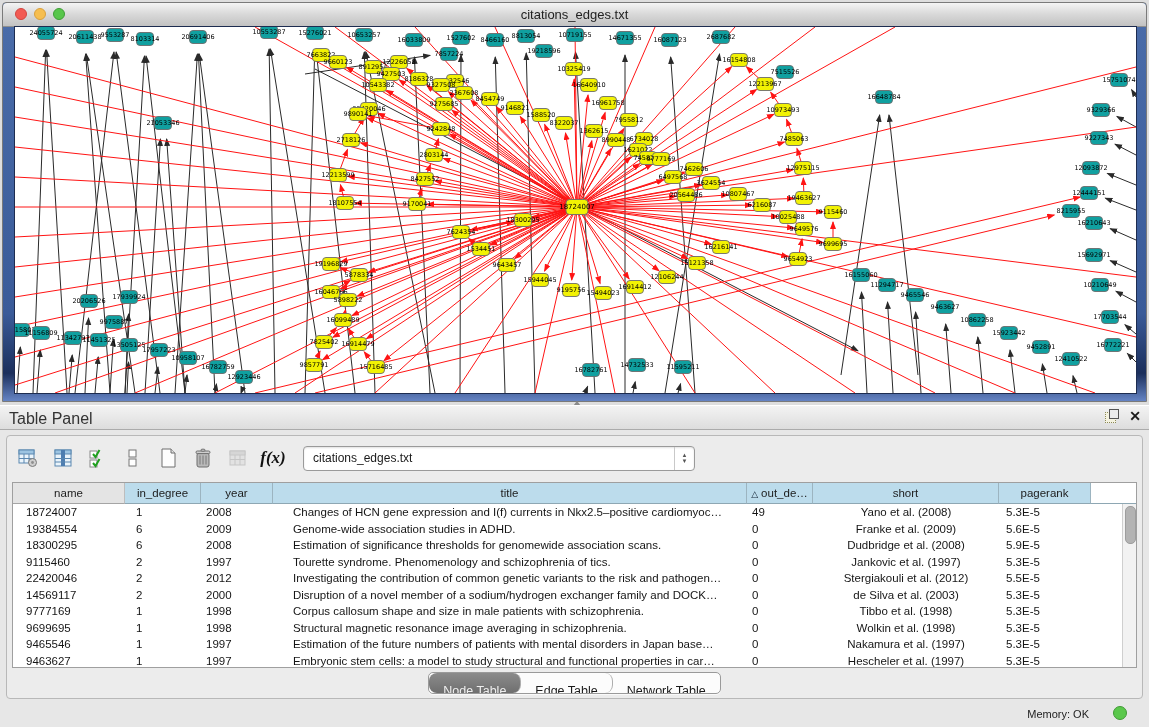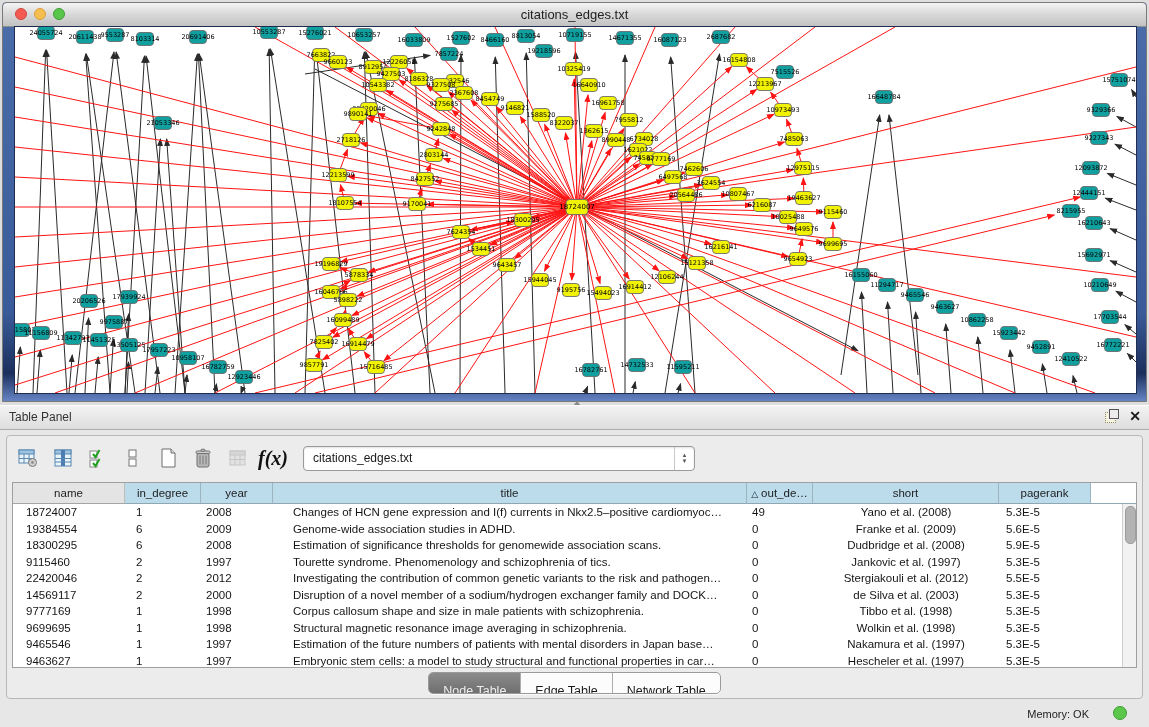--- a/index.html
+++ b/index.html
@@ -32,35 +32,35 @@
   
   .resize-grip{position:absolute;left:570px;top:401px;width:12px;height:6px;cursor:row-resize;}
   .resize-grip:before{content:"";position:absolute;left:3px;top:0;border-left:4px solid transparent;border-right:4px solid transparent;border-bottom:5px solid #8a8a8a;}
   
   .table-panel{position:absolute;left:0;top:405px;width:1149px;height:322px;background:#e7e7e7;}
   .panel-header{
     position:absolute;left:0;top:0;right:0;height:23px;
     background:linear-gradient(180deg,#f3f3f3,#dddddd);
     border-top:1px solid #ffffff;border-bottom:1px solid #ababab;
   }
-  .panel-title{position:absolute;left:9px;top:4px;font-size:12px;color:#333;}
+  .panel-title{position:absolute;left:9px;top:4px;font-size:16px;color:#333;}
   .panel-actions{position:absolute;right:8px;top:3px;display:flex;gap:10px;align-items:center;}
   .float-ico{width:14px;height:14px;position:relative;display:inline-block;}
   .float-ico .b1{position:absolute;left:0;bottom:0;width:9px;height:9px;border:1px dotted #8c8a5a;background:#f4f2e0;}
   .float-ico .b2{position:absolute;right:0;top:0;width:8px;height:8px;border:1px solid #555;background:#ececec;}
   .close-x{font-size:14px;font-weight:bold;color:#1a1a1a;line-height:14px;}
   .inner-box{
     position:absolute;left:6px;right:6px;top:30px;bottom:28px;
     background:#ececec;border:1px solid #b8b8b8;border-radius:4px;
   }
   
   .toolbar{position:absolute;left:8px;top:7px;height:30px;display:flex;align-items:center;gap:9px;}
   .tbtn{width:26px;height:26px;display:flex;align-items:center;justify-content:center;border-radius:3px;}
   .tbtn.disabled{opacity:.45;}
-  .fx{font-family:"Liberation Serif",serif;font-style:italic;font-size:20px;color:#111;font-weight:bold;}
+  .fx{font-family:"Liberation Serif",serif;font-style:italic;font-size:17px;color:#111;font-weight:bold;}
   .combo{
     position:relative;margin-left:8px;width:390px;height:23px;background:#ffffff;
     border:1px solid #9a9a9a;border-radius:4px;box-shadow:inset 0 1px 2px rgba(0,0,0,.12);
   }
   .combo .val{position:absolute;left:9px;top:4px;font-size:12px;color:#1a1a1a;}
   .combo .stepper{position:absolute;right:0;top:0;bottom:0;width:19px;border-left:1px solid #c9c9c9;
     display:flex;flex-direction:column;align-items:center;justify-content:center;color:#555;}
   .combo .stepper span{font-size:6px;line-height:6px;}
   
   .tablebox{position:absolute;left:5px;right:5px;top:46px;bottom:30px;background:#a3a3a3;border:1px solid #9f9f9f;}
@@ -82,21 +82,21 @@
   .td.c2{padding-left:5px;}
   .td.c3{padding-left:8px;margin-left:12px;}
   .td.c4{padding-left:5px;}
   .td.c5{text-align:center;}
   .td.c6{padding-left:7px;}
   .vscroll{position:absolute;right:0;top:21px;bottom:0;width:14px;background:#f2f2f2;border-left:1px solid #cfcfcf;box-sizing:border-box;}
   .vthumb{position:absolute;left:2px;top:2px;width:9px;height:36px;background:#b3b3b3;border-radius:5px;border:1px solid #9d9d9d;}
   
   .tabsbar{position:absolute;left:0;right:0;bottom:4px;height:22px;display:flex;justify-content:center;}
   .seg{display:flex;border:1px solid #9a9a9a;border-radius:5px;overflow:hidden;background:#fcfcfc;box-shadow:0 1px 0 rgba(255,255,255,.7);}
-  .seg .tab{padding:8px 14px;font-size:12.5px;line-height:20px;color:#1a1a1a;border-right:1px solid #adadad;}
+  .seg .tab{padding:8px 14px;font-size:12.5px;line-height:20px;color:#1a1a1a;border-right:1px solid #adadad;border-radius:8px;}
   .seg .tab:last-child{border-right:none;}
   .seg .tab.active{background:linear-gradient(180deg,#8b8b8b,#6f6f6f);color:#efefef;}
   
   .statusbar{position:absolute;left:0;right:0;bottom:0;height:26px;}
   .mem-label{position:absolute;right:60px;top:7px;font-size:11px;color:#222;}
   .mem-dot{position:absolute;right:22px;top:5px;width:14px;height:14px;border-radius:50%;background:#5bc84c;border:1px solid #419a36;box-sizing:border-box;}
 </style>
 </head>
 <body>
 

